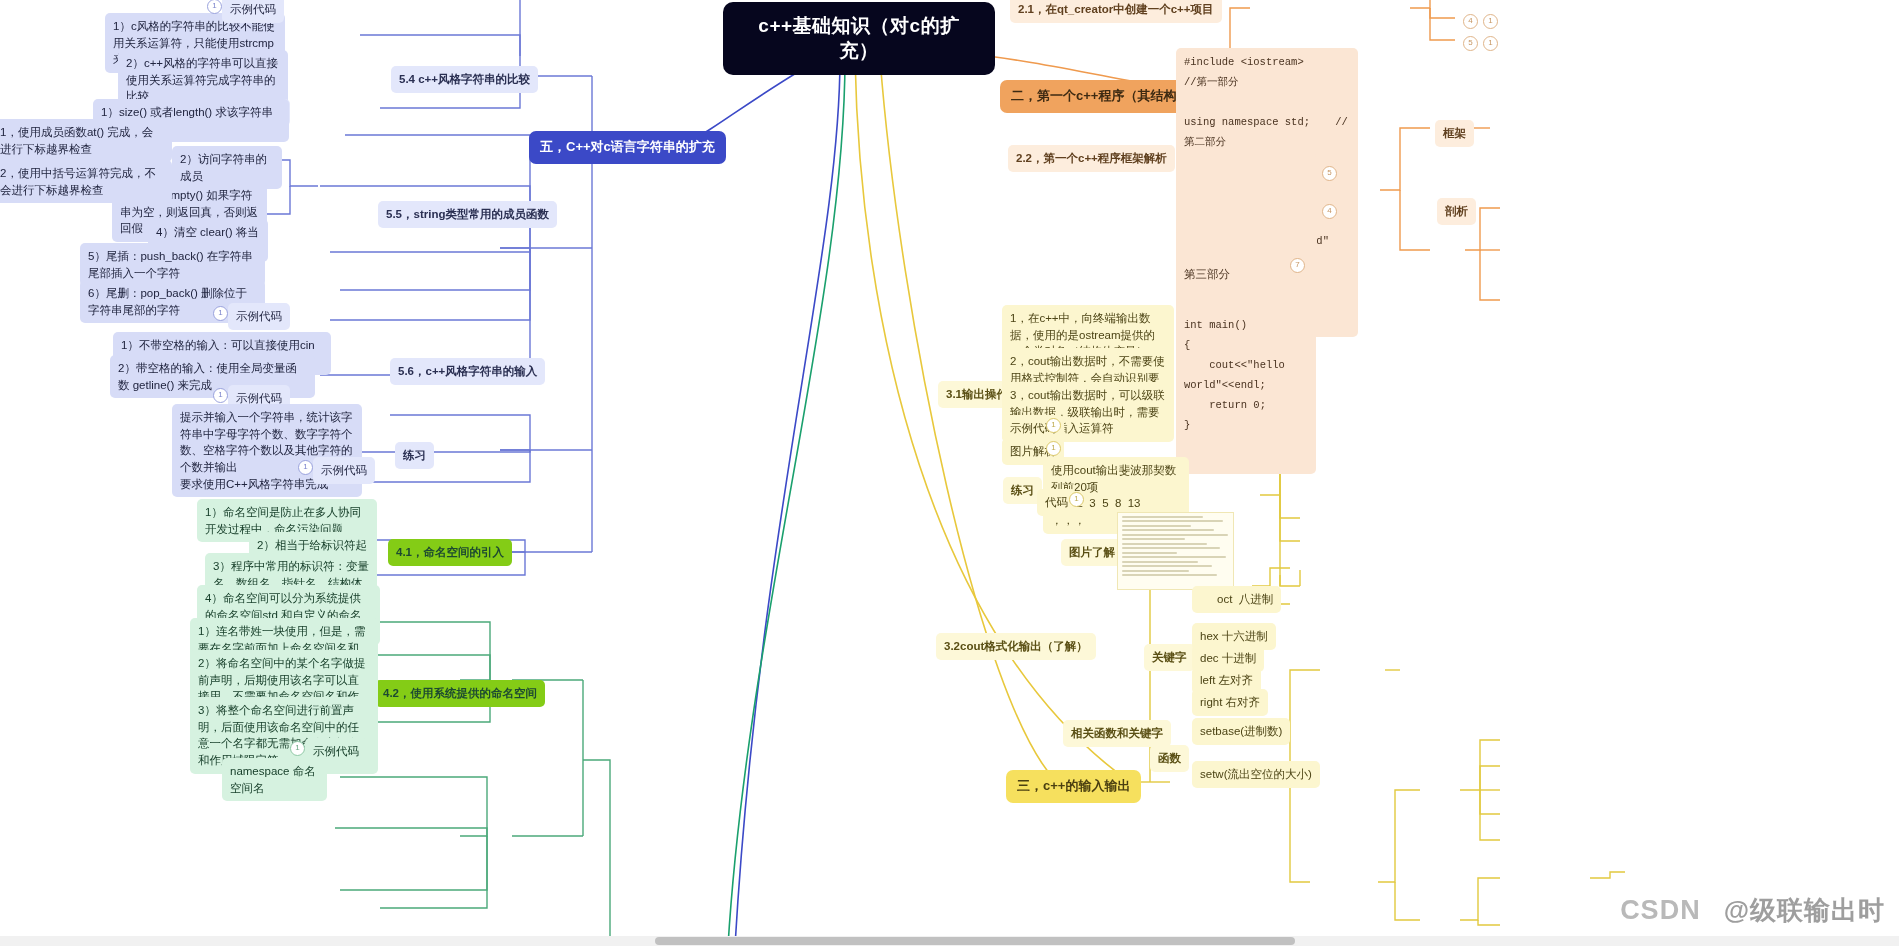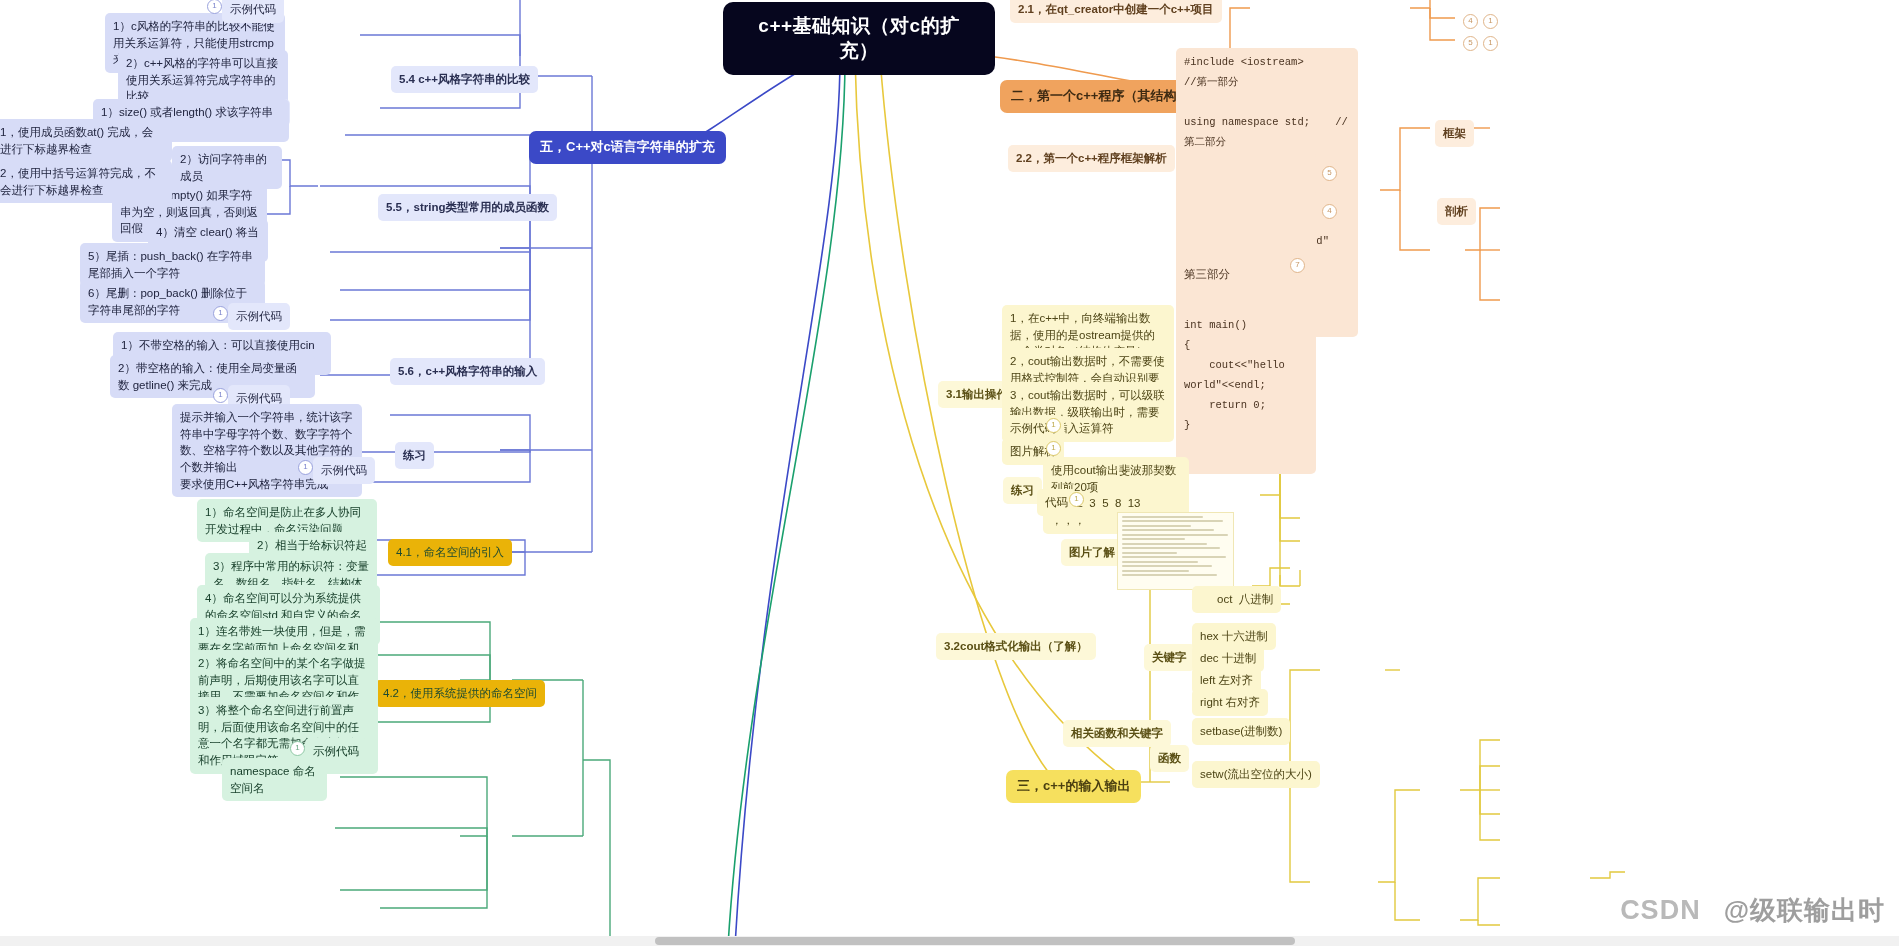--- a/index.html
+++ b/index.html
@@ -30,21 +30,21 @@
   .bh-blue{background:#3b49c7;color:#fff;}
   .bh-orange{background:#f0a35e;color:#3d2a12;}
   .bh-yellow{background:#f6e05e;color:#4a3f10;}
 
   
   .n-blue{background:#d7dcf7;color:#20243f;}
   .n-blue-lite{background:#e3e7fb;color:#262a46;}
   .lbl-blue{background:#e3e7fb;color:#2a2f52;font-weight:bold;}
   
   .n-green{background:#d6f2e0;color:#18402b;}
-  .lbl-green{background:#eab308;color:#1d4a31;font-weight:normal;}
+  .lbl-green{background:#84cc16;color:#1d4a31;font-weight:bold;}
   
   .n-orange{background:#fbe6d4;color:#4a3320;}
   .lbl-orange{background:#fdeddd;color:#60401f;font-weight:bold;}
   
   .n-yellow{background:#fcf6cf;color:#4c4415;}
   .lbl-yellow{background:#fdf8d8;color:#5a4f14;font-weight:bold;}
 
   .mono{font-family:"Liberation Mono","DejaVu Sans Mono",monospace;font-size:10.5px;line-height:1.9;}
 
   
@@ -206,21 +206,21 @@
   <div class="node branch-head bh-yellow" style="left:1006px;top:770px;">三，c++的输入输出</div>
 
   <div class="node lbl-blue" style="left:367px;top:66px;margin-left:24px;">5.4 c++风格字符串的比较</div>
   <div class="node n-blue" style="left:105px;top:13px;width:180px;">1）c风格的字符串的比较不能使用关系运算符，只能使用strcmp来完成</div>
   <div class="node n-blue" style="left:98px;top:50px;width:170px;margin-left:20px;">2）c++风格的字符串可以直接使用关系运算符完成字符串的比较</div>
   <div class="node n-blue-lite" style="left:222px;top:-4px;">示例代码</div>
   <div class="badge b-blue" style="left:207px;top:-1px;">1</div>
   <div class="node n-blue-lite" style="left:228px;top:99px;">示例代码</div>
   <div class="badge b-blue" style="left:213px;top:102px;">1</div>
 
-  <div class="node lbl-blue" style="left:378px;top:194px;">5.5，string类型常用的成员函数</div>
+  <div class="node lbl-blue" style="left:378px;top:201px;">5.5，string类型常用的成员函数</div>
   <div class="node n-blue" style="left:93px;top:99px;width:196px;">1）size() 或者length() 求该字符串的实际长度</div>
   <div class="node n-blue" style="left:172px;top:146px;width:110px;">2）访问字符串的成员</div>
   <div class="node n-blue" style="left:112px;top:182px;width:155px;">3）判空 empty() 如果字符串为空，则返回真，否则返回假</div>
   <div class="node n-blue" style="left:148px;top:219px;width:120px;">4）清空 clear() 将当前字符串清空</div>
   <div class="node n-blue" style="left:80px;top:243px;width:185px;">5）尾插：push_back() 在字符串尾部插入一个字符</div>
   <div class="node n-blue" style="left:80px;top:280px;width:185px;">6）尾删：pop_back() 删除位于字符串尾部的字符</div>
 
   <div class="node n-blue" style="left:-8px;top:119px;width:180px;">1，使用成员函数at() 完成，会进行下标越界检查</div>
   <div class="node n-blue" style="left:-8px;top:160px;width:180px;">2，使用中括号运算符完成，不会进行下标越界检查</div>
   <div class="node n-blue-lite" style="left:228px;top:303px;">示例代码</div>

